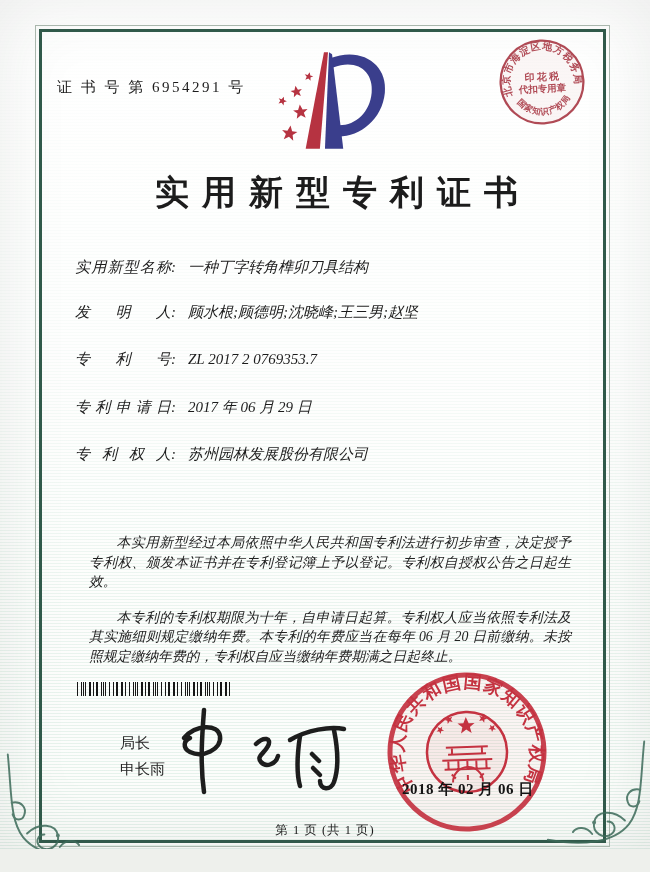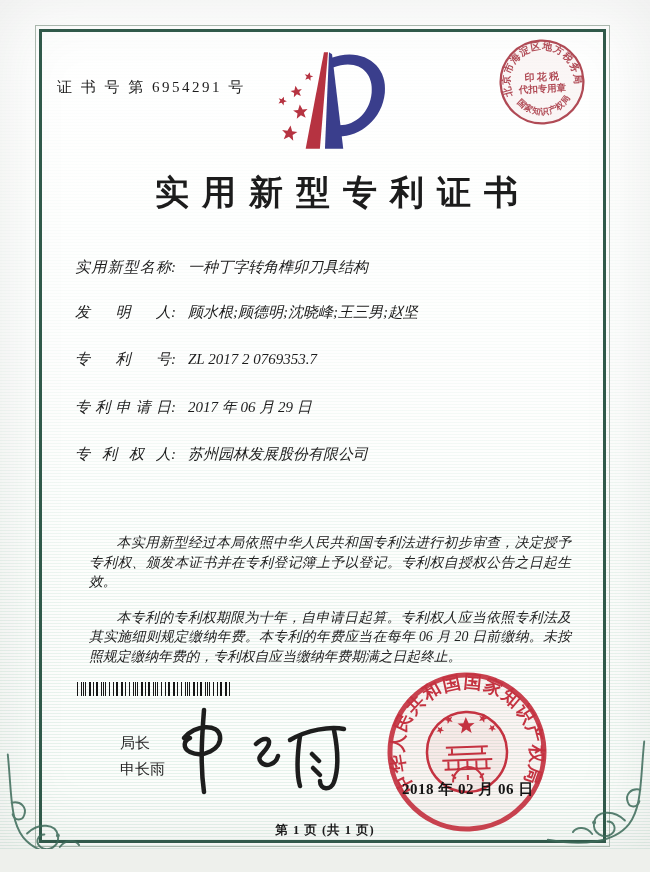--- a/index.html
+++ b/index.html
@@ -25,21 +25,21 @@
     font-style:italic;text-align:justify;color:#222;}
   .paras p{margin:16px;text-indent:2em;}
   .barcode{left:77px;top:682px;width:156px;height:14px;z-index:4;
     background:
       repeating-linear-gradient(90deg,#161616 0 1.5px,rgba(0,0,0,0) 1.5px 4px),
       repeating-linear-gradient(90deg,#161616 0 1px,rgba(0,0,0,0) 1px 6.5px);}
   .signer{left:88px;z-index:4;font-family:"Liberation Sans","DejaVu Sans",sans-serif;font-weight:400;font-size:15px;color:#262626;margin-left:32px;}
   .signature{left:170px;top:702px;z-index:4;}
   .cnipa-seal{left:382px;top:667px;z-index:5;transform:rotate(-2deg);}
   .seal-date{left:402px;top:780px;z-index:6;font-size:15px;font-weight:600;letter-spacing:0.5px;color:#141414;}
-  .footer{left:0;right:0;top:822px;text-align:center;font-size:12.5px;letter-spacing:1px;z-index:4;font-weight:bold;}
+  .footer{left:0;right:0;top:822px;text-align:center;font-size:12.5px;letter-spacing:1px;z-index:4;}
   .flourish{z-index:3;}
   .fl-bl{left:2px;top:752px;}
   .fl-br{left:544px;top:736px;transform:scaleX(-1);}
 </style>
 </head>
 <body>
 
 <div class="photo">
   <div class="wash"></div>
 

